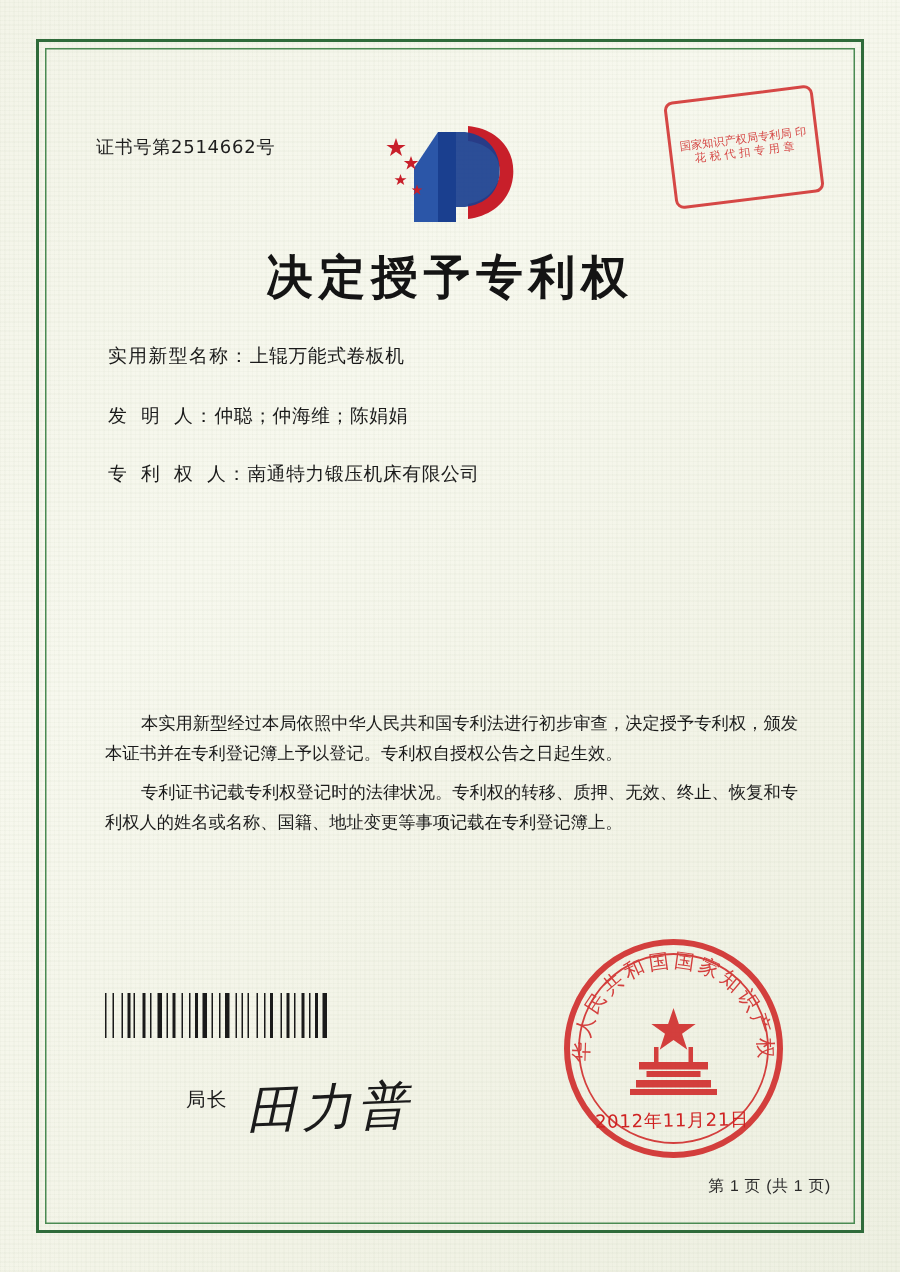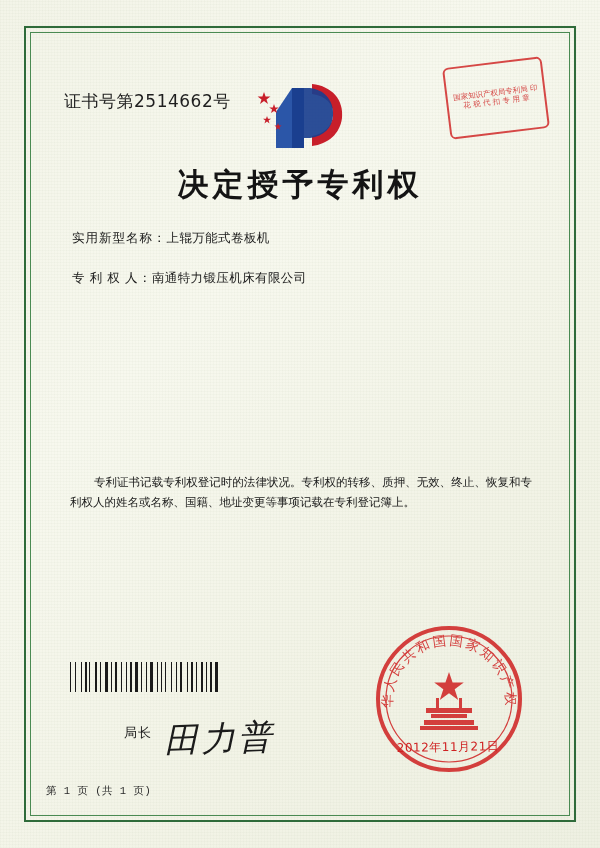--- a/index.html
+++ b/index.html
@@ -69,21 +69,21 @@
     top: 52px;
     right: 46px;
     bottom: 48px;
   }
 
   .cert-no {
     position: absolute;
     left: 18px;
     top: 38px;
     font-family: "DejaVu Sans", sans-serif;
-    font-size: 17px;
+    font-size: 12px;
     color: #1e1e1e;
     letter-spacing: 0.5px;
   }
 
   
   .logo {
     position: absolute;
     left: 50%;
     top: 26px;
     transform: translateX(-50%);
@@ -131,21 +131,21 @@
     color: #141414;
   }
 
   .fields {
     position: absolute;
     left: 26px;
     right: 18px;
     top: 178px;
   }
   .field {
-    font-family: Liberation Serif, serif;
+    font-family: Liberation Mono, monospace;
     font-size: 12.5px;
     color: #1a1a1a;
     margin-bottom: 22px;
     line-height: 1.4;
   }
   .field .lbl {
     letter-spacing: 1px;
   }
   .field .val {
     letter-spacing: 0.4px;
@@ -227,22 +227,22 @@
     color: #cf2222;
     letter-spacing: 0.5px;
     transform: rotate(-1deg);
   }
 
   .page-num {
     position: absolute;
     left: 0;
     right: 0;
     bottom: 2px;
-    text-align: left;
-    font-family: Liberation Mono, monospace;
+    text-align: right;
+    font-family: Liberation Sans, sans-serif;
     font-size: 10.5px;
     color: #2a2a2a;
     letter-spacing: 0.5px;
   }
 </style>
 </head>
 <body>
 
 <div class="page">
   <div class="texture"></div>
@@ -280,25 +280,29 @@
       <div class="top-seal-inner">国家知识产权局专利局 印 花 税 代 扣 专 用 章</div>
     </div>
 
     <div class="title">决定授予专利权</div>
 
     <div class="fields">
       <div class="field">
         <span class="lbl">实用新型名称：</span><span class="val">上辊万能式卷板机</span>
       </div>
       <div class="field">
+        <span class="lbl">发 明 人：</span><span class="val">仲聪；仲海维；陈娟娟</span>
+      </div>
+      <div class="field">
         <span class="lbl">专 利 权 人：</span><span class="val">南通特力锻压机床有限公司</span>
       </div>
     </div>
 
     <div class="paragraphs">
+      <p>本实用新型经过本局依照中华人民共和国专利法进行初步审查，决定授予专利权，颁发本证书并在专利登记簿上予以登记。专利权自授权公告之日起生效。</p>
       <p>专利证书记载专利权登记时的法律状况。专利权的转移、质押、无效、终止、恢复和专利权人的姓名或名称、国籍、地址变更等事项记载在专利登记簿上。</p>
     </div>
 
     <div class="barcode" id="barcode">
         <i style="width: 1px;"></i>
         <i style="width: 2px; background: transparent;"></i>
         <i style="width: 1px;"></i>
         <i style="width: 3px; background: transparent;"></i>
         <i style="width: 1px;"></i>
         <i style="width: 1px; background: transparent;"></i>

